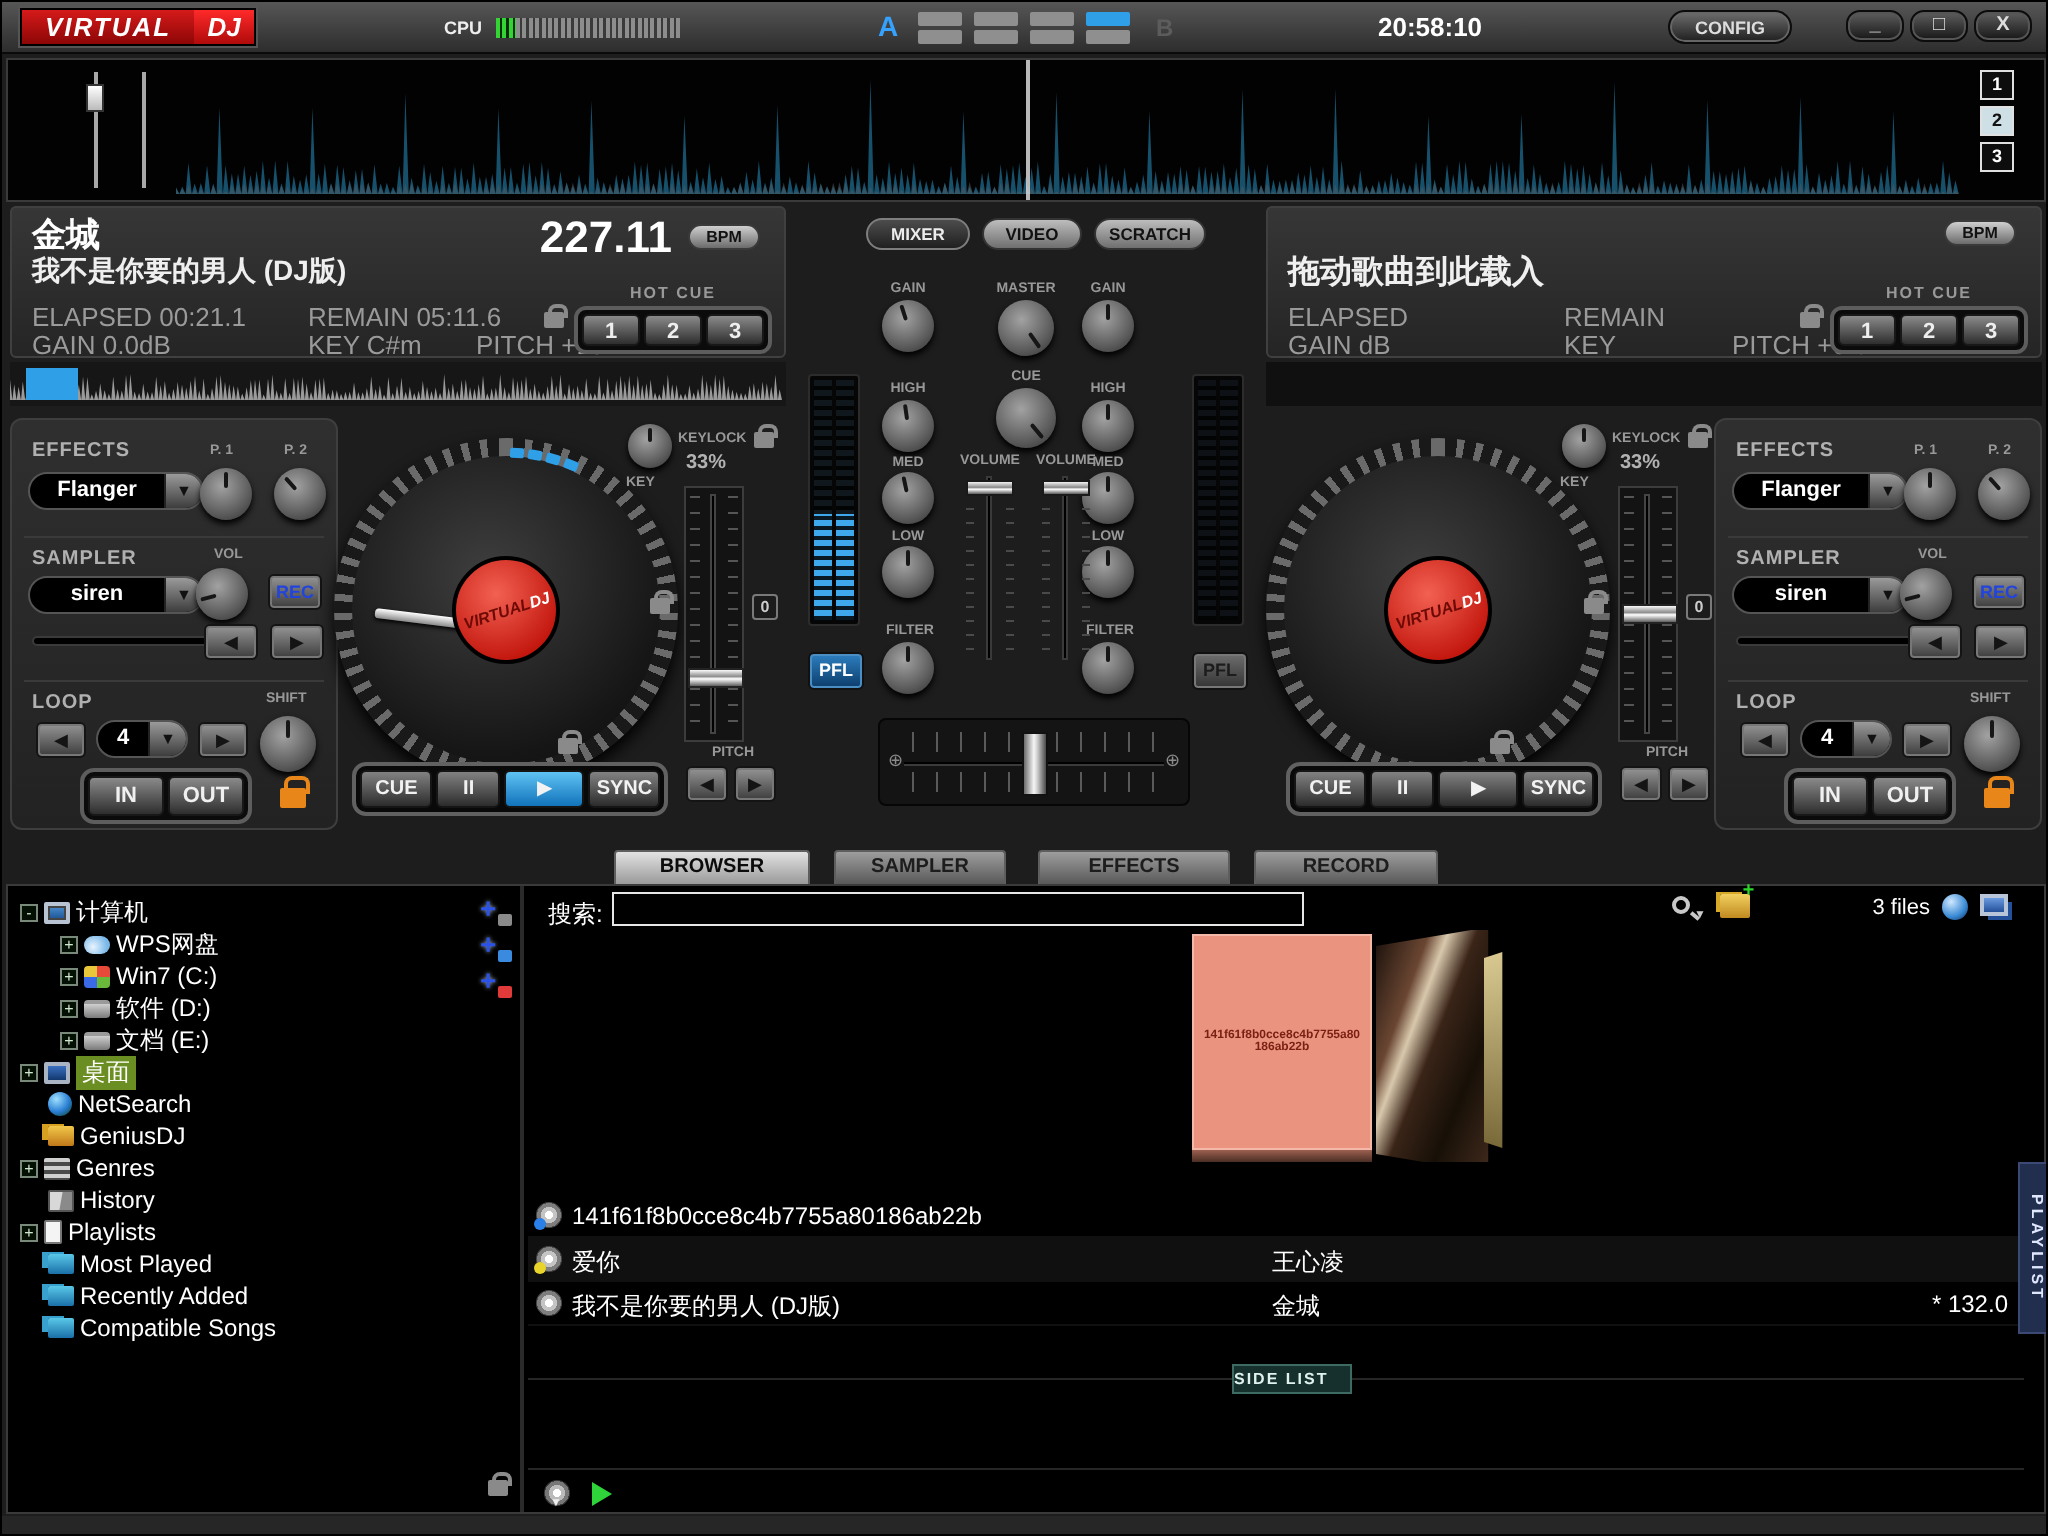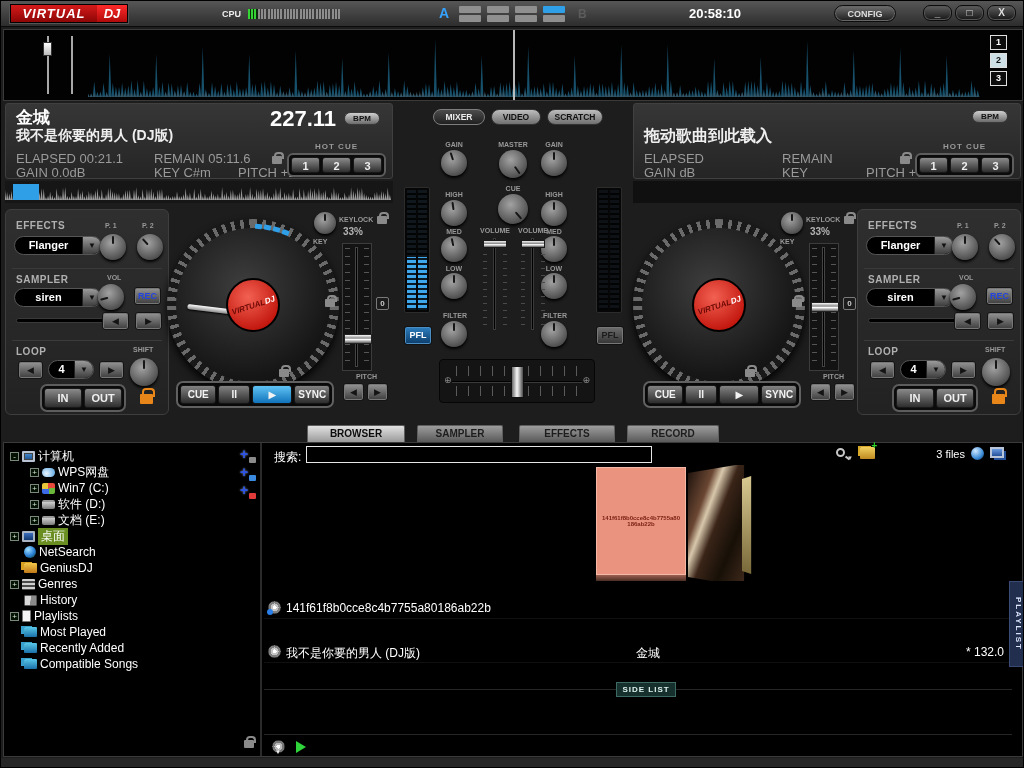--- a/index.html
+++ b/index.html
@@ -259,21 +259,21 @@
   .trow .a { position:absolute; left:372px; top:4px; }
   .trow .b { position:absolute; left:640px; top:4px; width:100px; text-align:right; }
   .cd { position:absolute; left:4px; top:4px; width:13px; height:13px; border-radius:50%;
         background:radial-gradient(circle, #fff 0 2px, #c4c4c4 2px 4px, #7e7e7e 4px 6px, #4a4a4a 6px); }
   .cd i { position:absolute; left:-1px; bottom:-1px; width:6px; height:6px; border-radius:50%; }
   .cd.mblue i { background:#2a7fe8; }
   .cd.myellow i { background:#e8d42a; }
   .hline { position:absolute; left:0; width:748px; height:1px; background:#262626; }
   .sidelist-box { position:absolute; left:352px; top:239px; width:60px; height:15px; background:#15302d;
                   border:1px solid #3d6a62; color:#dff2ee; font-size:8px; font-weight:bold;
-                  letter-spacing:1px; text-align:center; line-height:13px; }
+                  letter-spacing:1px; text-align:left; line-height:13px; }
   .playlist-tab { position:absolute; left:1005px; top:138px; width:15px; height:86px; background:#222e4e;
                   border:1px solid #3a4a74; color:#dfe7ff; font-size:8px; font-weight:bold;
                   writing-mode:vertical-rl; letter-spacing:2px; text-align:center; }
   .cdsmall { position:absolute; left:8px; top:297px; width:13px; height:13px; border-radius:50%;
         background:radial-gradient(circle, #fff 0 2px, #bbb 2px 4px, #777 4px 6px, #3a3a3a 6px); }
   .cdsmall::after { content:"▼"; position:absolute; left:3px; top:9px; font-size:6px; color:#eee; }
   .greenplay { position:absolute; left:32px; top:298px; width:0; height:0;
         border-left:10px solid #2ed43a; border-top:6px solid transparent; border-bottom:6px solid transparent; }
   .side-lock { position:absolute; left:240px; top:297px; }
   .bottomstrip { position:absolute; left:0; top:757px; width:1024px; height:11px; background:#262626; }
@@ -736,20 +736,28 @@
 
 
       <div class="trow" style="top:154px">
         <i class="cd mblue">
             <i></i>
           </i>
         <span class="t">141f61f8b0cce8c4b7755a80186ab22b</span>
         <span class="a"></span>
         <span class="b"></span>
       </div>
+      <div class="trow" style="top:176px;background:#101010">
+        <i class="cd myellow">
+            <i></i>
+          </i>
+        <span class="t">爱你</span>
+        <span class="a">王心凌</span>
+        <span class="b"></span>
+      </div>
       <div class="trow" style="top:198px">
         <i class="cd">
             <i></i>
           </i>
         <span class="t">我不是你要的男人 (DJ版)</span>
         <span class="a">金城</span>
         <span class="b">* 132.0</span>
       </div>
 
       <i class="hline" style="top:246px"></i>

